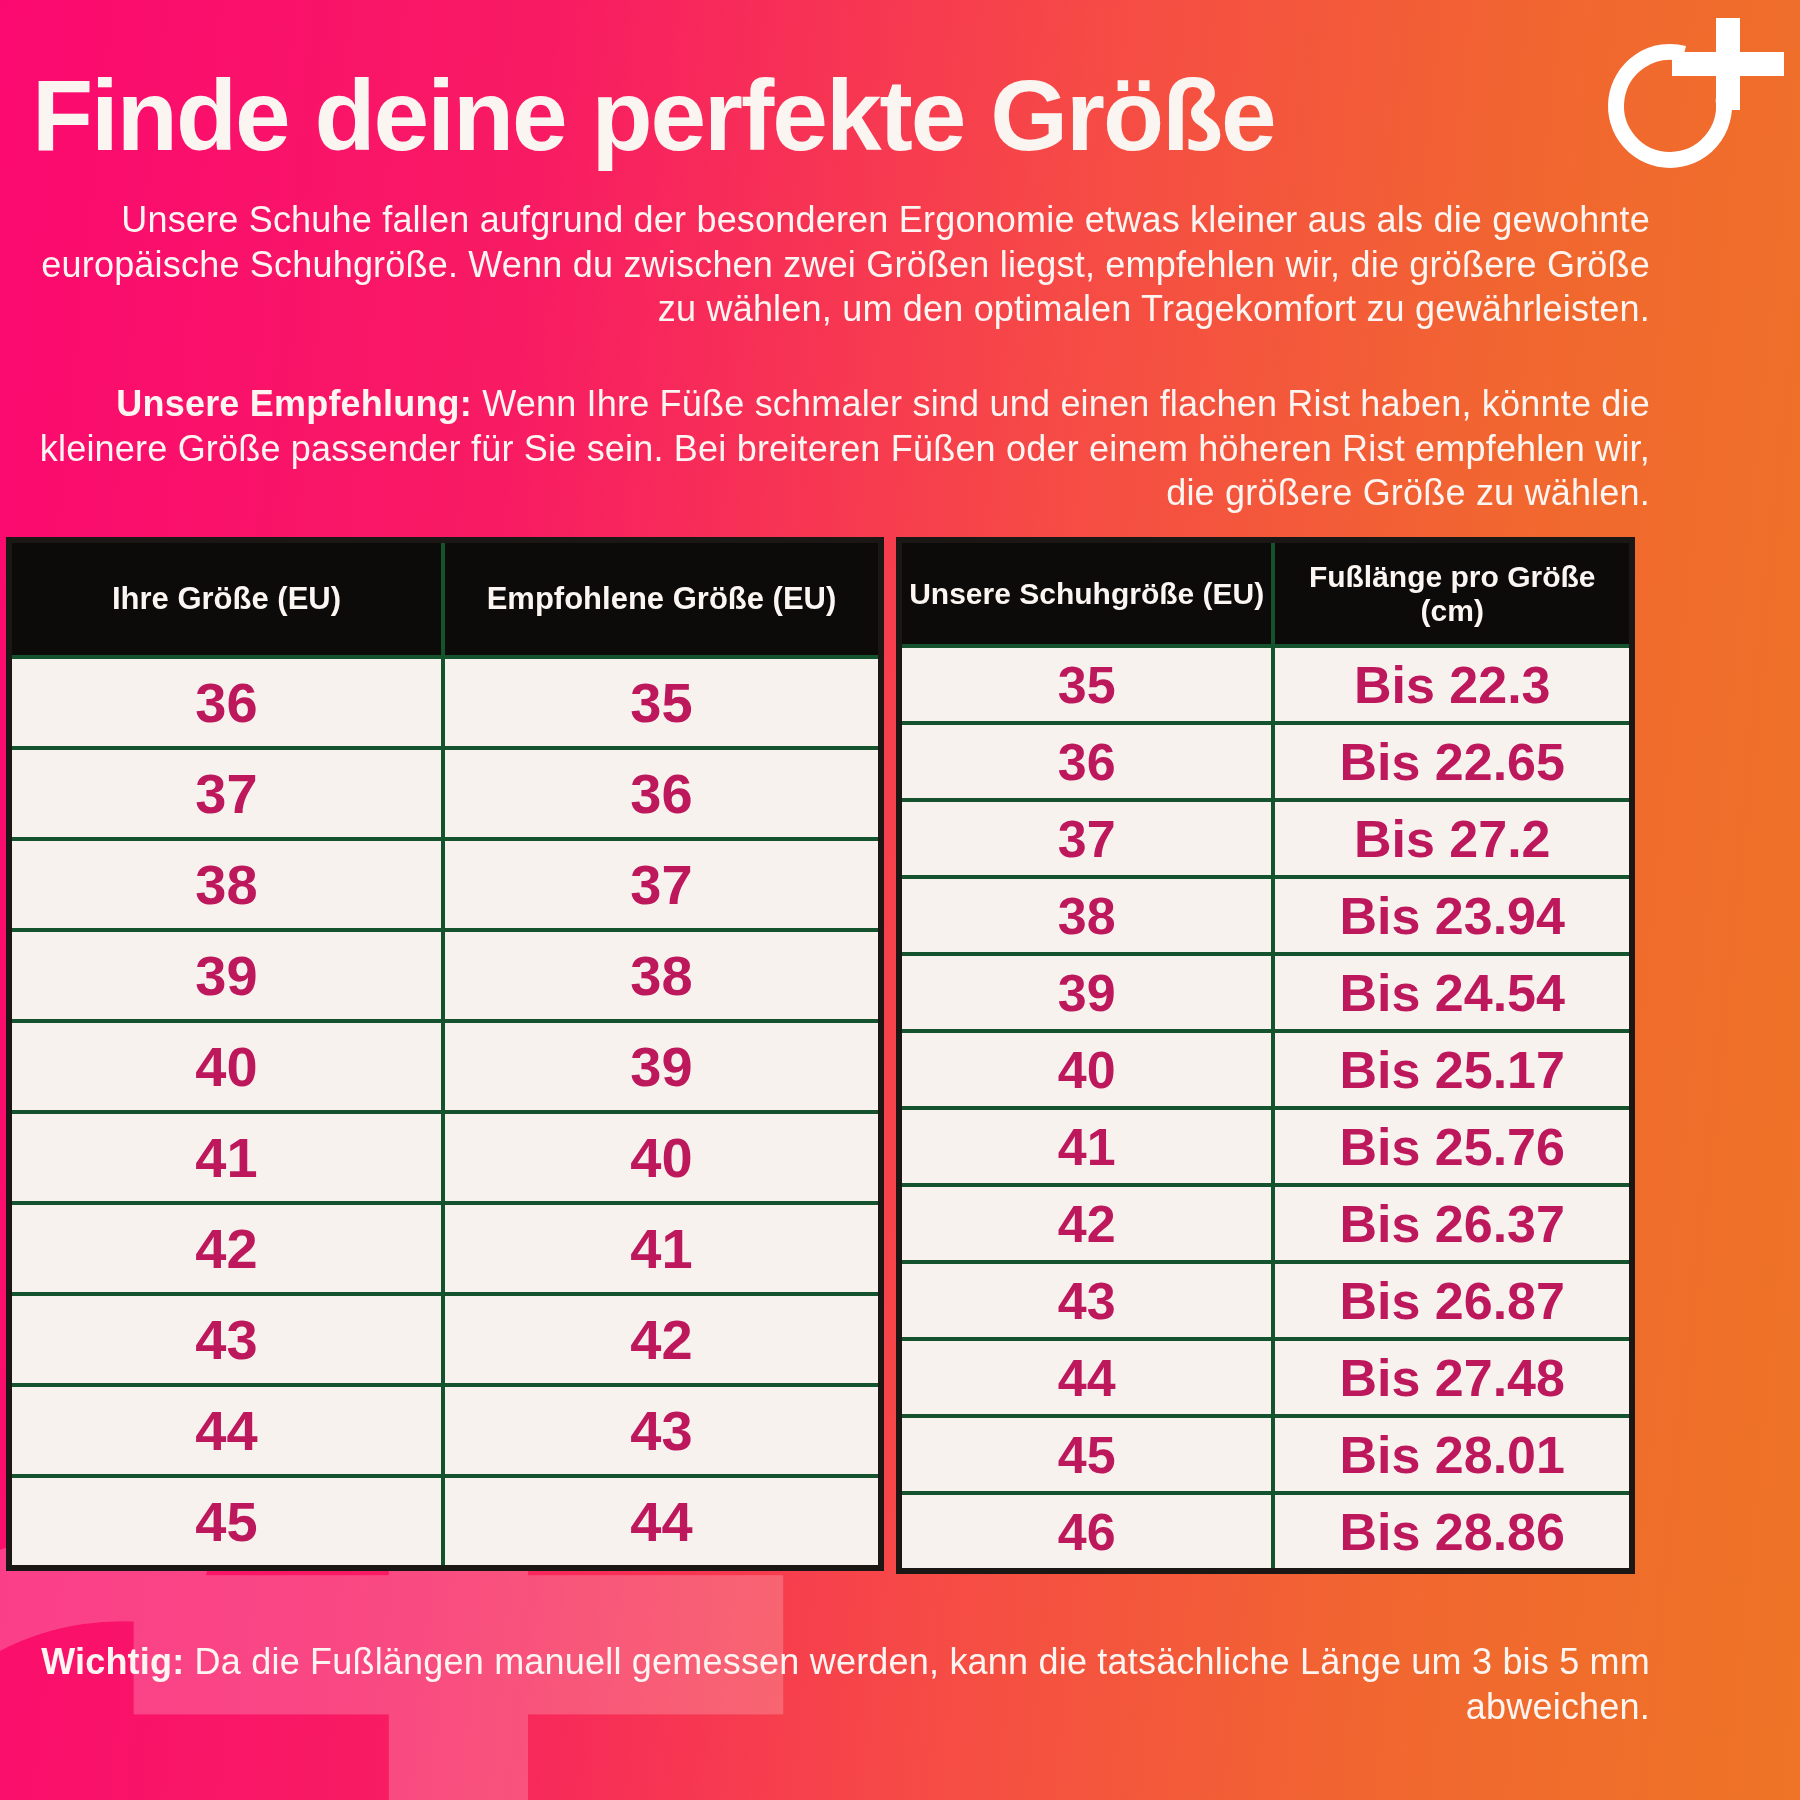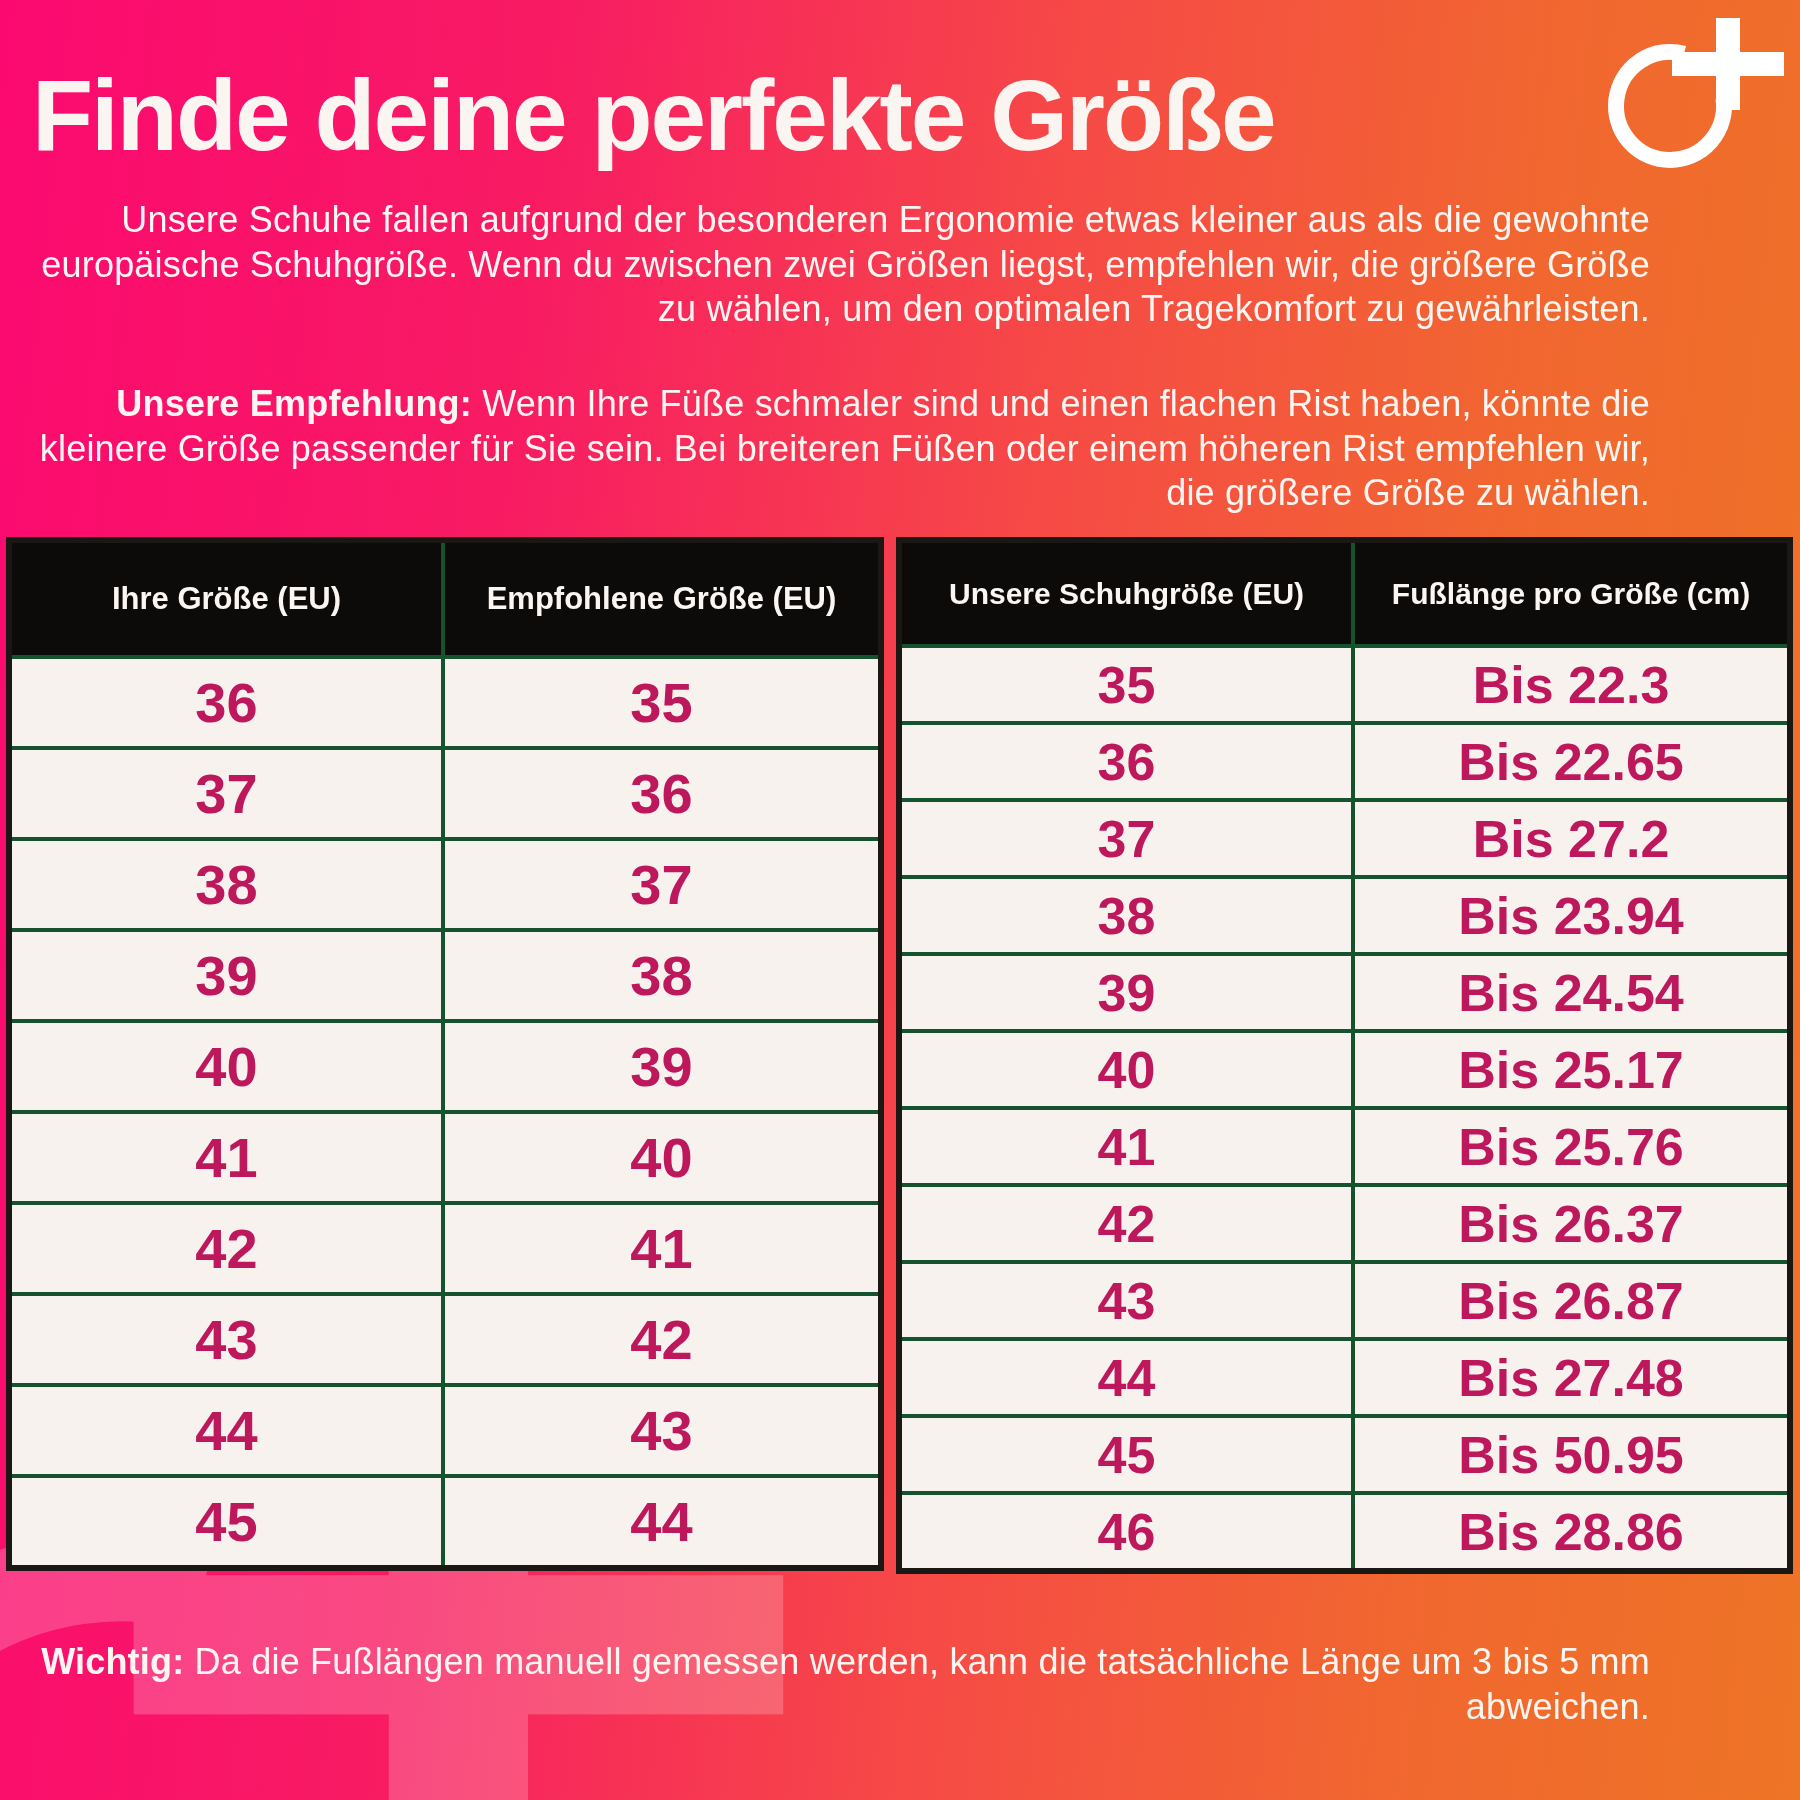--- a/index.html
+++ b/index.html
@@ -27,21 +27,21 @@
     background:#f8f2ee;z-index:2;
     border:6px solid #1a1714;
   }
   th,td{border:4px solid #14532d;padding:0;text-align:center;vertical-align:middle;overflow:hidden;}
   th{background:#0d0b0a;color:#fbf6f2;font-weight:700;}
   td{color:#be185d;font-weight:700;}
   .t-left{left:6px;width:878px;}
   .t-left th{height:112px;font-size:31px;}
   .t-left td{height:87px;font-size:56px;}
   .t-left .c1{width:49.2%;}
-  .t-right{left:896px;width:897px;}
+  .t-right{left:896px;width:739px;}
   .t-right th{height:101px;font-size:30px;}
   .t-right td{height:73px;font-size:52px;}
   .t-right .c1{width:50.4%;}
 </style>
 </head>
 <body>
 
 <svg class="watermark" viewBox="0 0 200 160" aria-hidden="true">
   <path d="M 123.5 80.5 A 54 54 0 1 1 84 35.8" fill="none" stroke="#ffffff" stroke-width="16"></path>
   <rect x="116" y="0" width="24" height="92" fill="#ffffff"></rect>
@@ -154,21 +154,21 @@
       <tr>
         <td>43</td>
         <td>Bis 26.87</td>
       </tr>
       <tr>
         <td>44</td>
         <td>Bis 27.48</td>
       </tr>
       <tr>
         <td>45</td>
-        <td>Bis 50.95</td>
+        <td>Bis 28.01</td>
       </tr>
       <tr>
         <td>46</td>
         <td>Bis 28.86</td>
       </tr>
     </tbody>
 </table>
 
 <p class="para note"><b>Wichtig:</b><span> Da die Fußlängen manuell gemessen werden, kann die tatsächliche Länge um 3 bis 5 mm abweichen.</span></p>
 

